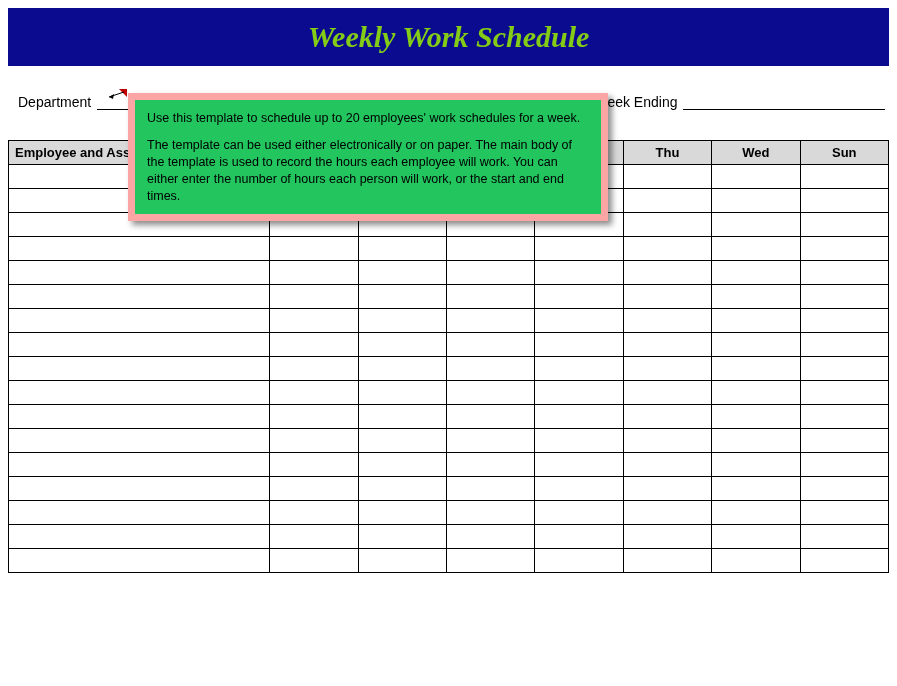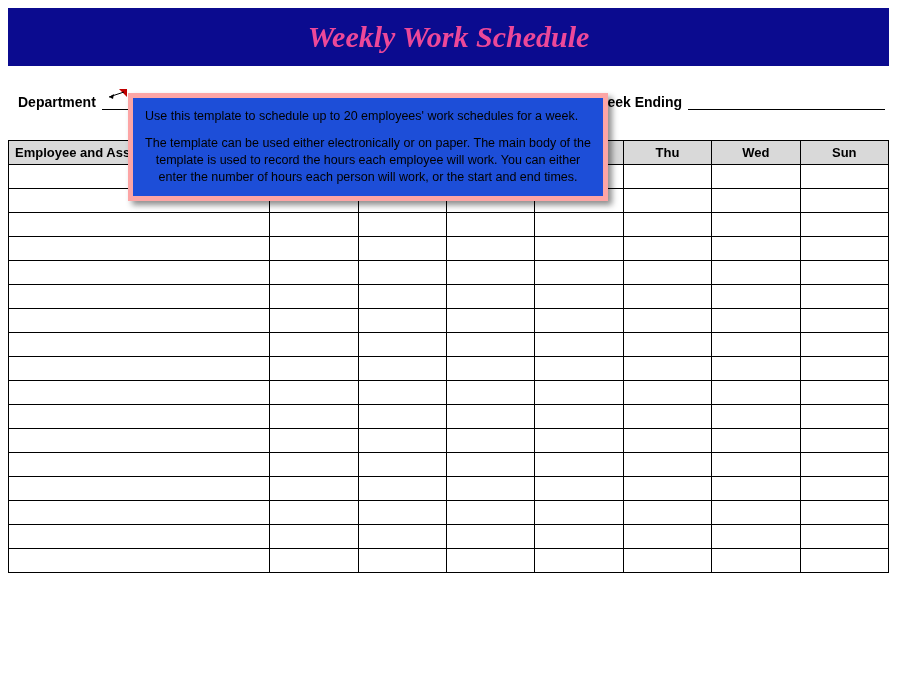--- a/index.html
+++ b/index.html
@@ -12,36 +12,36 @@
     position: relative;
   }
   .title-bar {
     background: #0b0b8f;
     height: 58px;
     display: flex;
     align-items: center;
     justify-content: center;
   }
   .title-text {
-    color: #ec4899;
+    color: #84cc16;
     font-weight: bold;
     font-size: 30px;
     font-style: italic;
     font-family: Georgia, 'Times New Roman', serif;
   }
   .meta-row {
     display: flex;
     margin-top: 26px;
     padding: 0 4px 0 10px;
     gap: 20px;
     align-items: flex-end;
     font-size: 14px;
   }
   .meta-label {
-    font-weight: bold;
+    font-weight: normal;
     white-space: nowrap;
   }
   .meta-field {
     border-bottom: 1px solid #000;
     flex: 1;
     height: 18px;
     min-width: 60px;
   }
   .meta-group {
     display: flex;
@@ -72,35 +72,34 @@
     text-align: left;
     padding-left: 6px;
   }
   .col-emp { width: 260px; }
   .col-day { width: 88px; }
   .tooltip-box {
     position: absolute;
     top: 93px;
     left: 128px;
     width: 480px;
-    background: #1d4ed8;
-    border: 5px solid #fca5a5;
+    background: #22c55e;
+    border: 7px solid #fca5a5;
     box-shadow: 4px 4px 6px rgba(0,0,0,0.45);
     padding: 10px 12px;
     font-size: 12.5px;
     font-family: Tahoma, Arial, sans-serif;
     line-height: 1.35;
     z-index: 10;
   }
   .tooltip-box p {
     margin: 0 0 10px 0;
   }
   .tooltip-box p:last-child {
     margin-bottom: 0;
-    text-align: center;
   }
   .comment-marker {
     position: absolute;
     top: 89px;
     left: 109px;
     width: 18px;
     height: 10px;
     z-index: 11;
   }
 </style>

